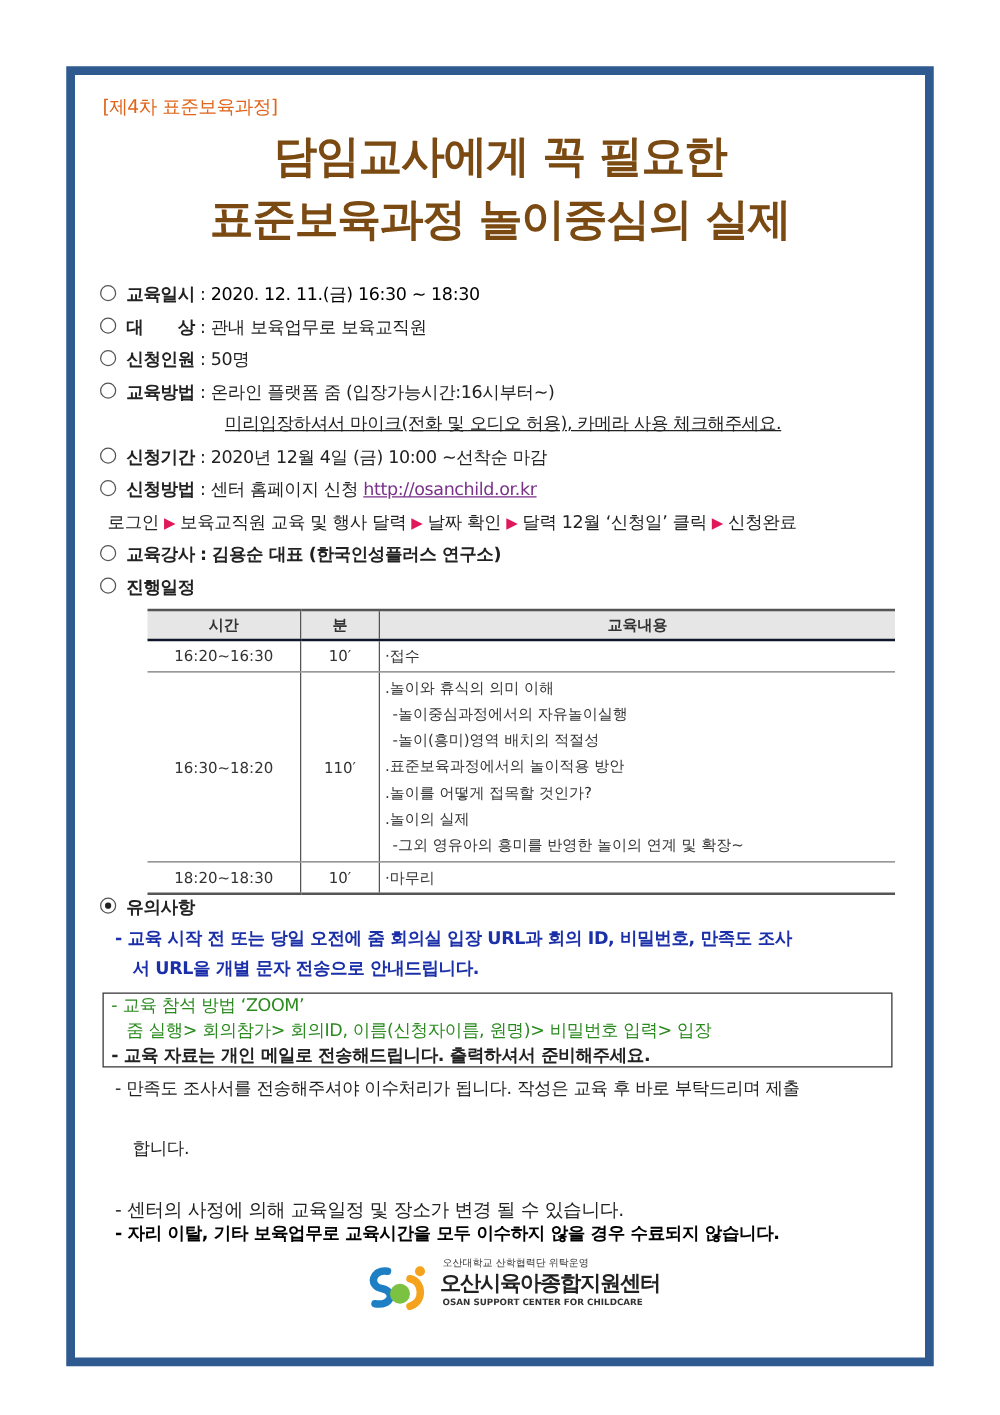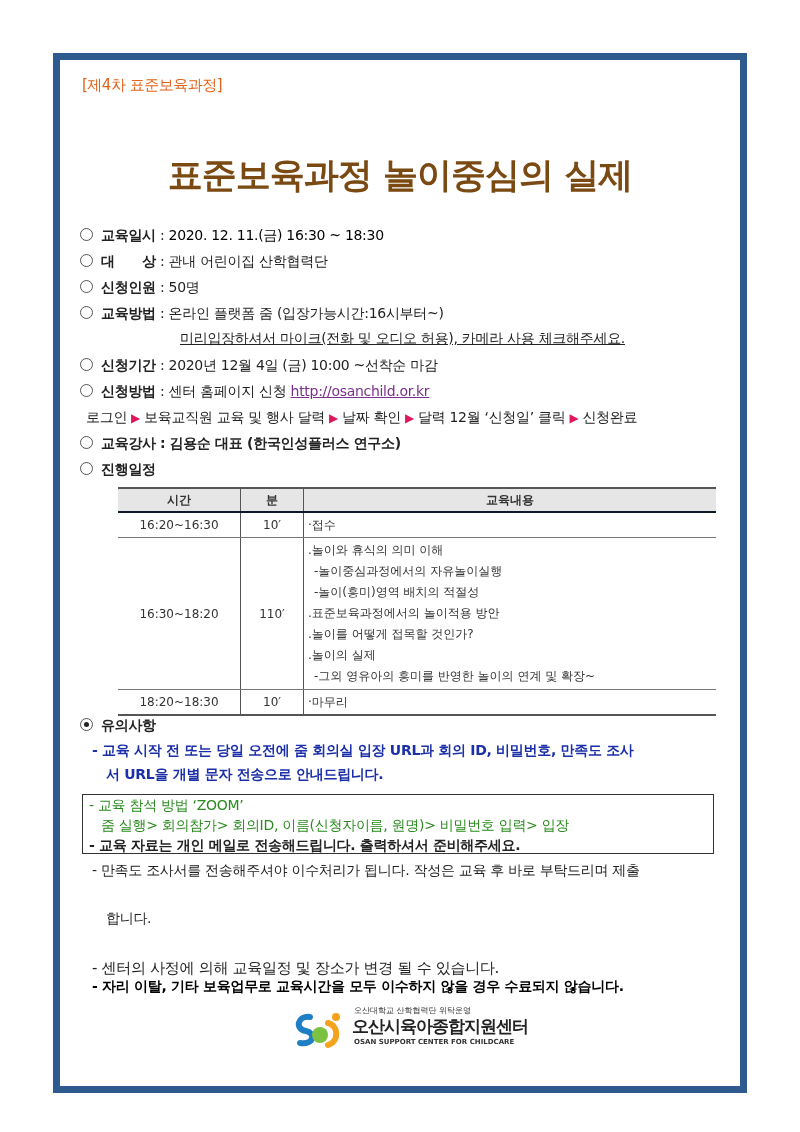--- a/index.html
+++ b/index.html
@@ -30,27 +30,28 @@
   .green { color:#2a8a1e; }
   .box { position:absolute; left:22px; top:734px; width:630px; height:58px; border:1px solid #333; }
   .box div { padding-left:6px; line-height:20px; font-size:14px; letter-spacing:-0.3px; }
   .logo { position:absolute; left:232px; top:945px; width:240px; height:50px; }
 </style>
 </head>
 <body>
 
 <div class="frame">
   <div class="subtitle">[제4차 표준보육과정]</div>
+  <div class="title l1">담임교사에게 꼭 필요한</div>
   <div class="title l2">표준보육과정 놀이중심의 실제</div>
 
   <div class="row" style="top:167px;">
     <span class="circ"></span><span class="lbl">교육일시</span> : <span class="red">2020. 12. 11.(금) 16:30 ~ 18:30</span>
   </div>
   <div class="row" style="top:193px;">
-    <span class="circ"></span><span class="lbl" style="white-space:pre">대      상</span> : <span>관내 어린이집 산학협력단</span>
+    <span class="circ"></span><span class="lbl" style="white-space:pre">대      상</span> : <span>관내 보육업무로 보육교직원</span>
   </div>
   <div class="row" style="top:219px;">
     <span class="circ"></span><span class="lbl">신청인원</span> : <span>50명</span>
   </div>
   <div class="row" style="top:245px;">
     <span class="circ"></span><span class="lbl">교육방법</span> : <span>온라인 플랫폼 줌 (입장가능시간:16시부터~)</span>
   </div>
   <div class="row u" style="top:270px; left:120px;">미리입장하셔서 마이크(전화 및 오디오 허용), 카메라 사용 체크해주세요.</div>
   <div class="row" style="top:297px;">
     <span class="circ"></span><span class="lbl">신청기간</span> : <span>2020년 12월 4일 (금) 10:00 ~선착순 마감</span>

